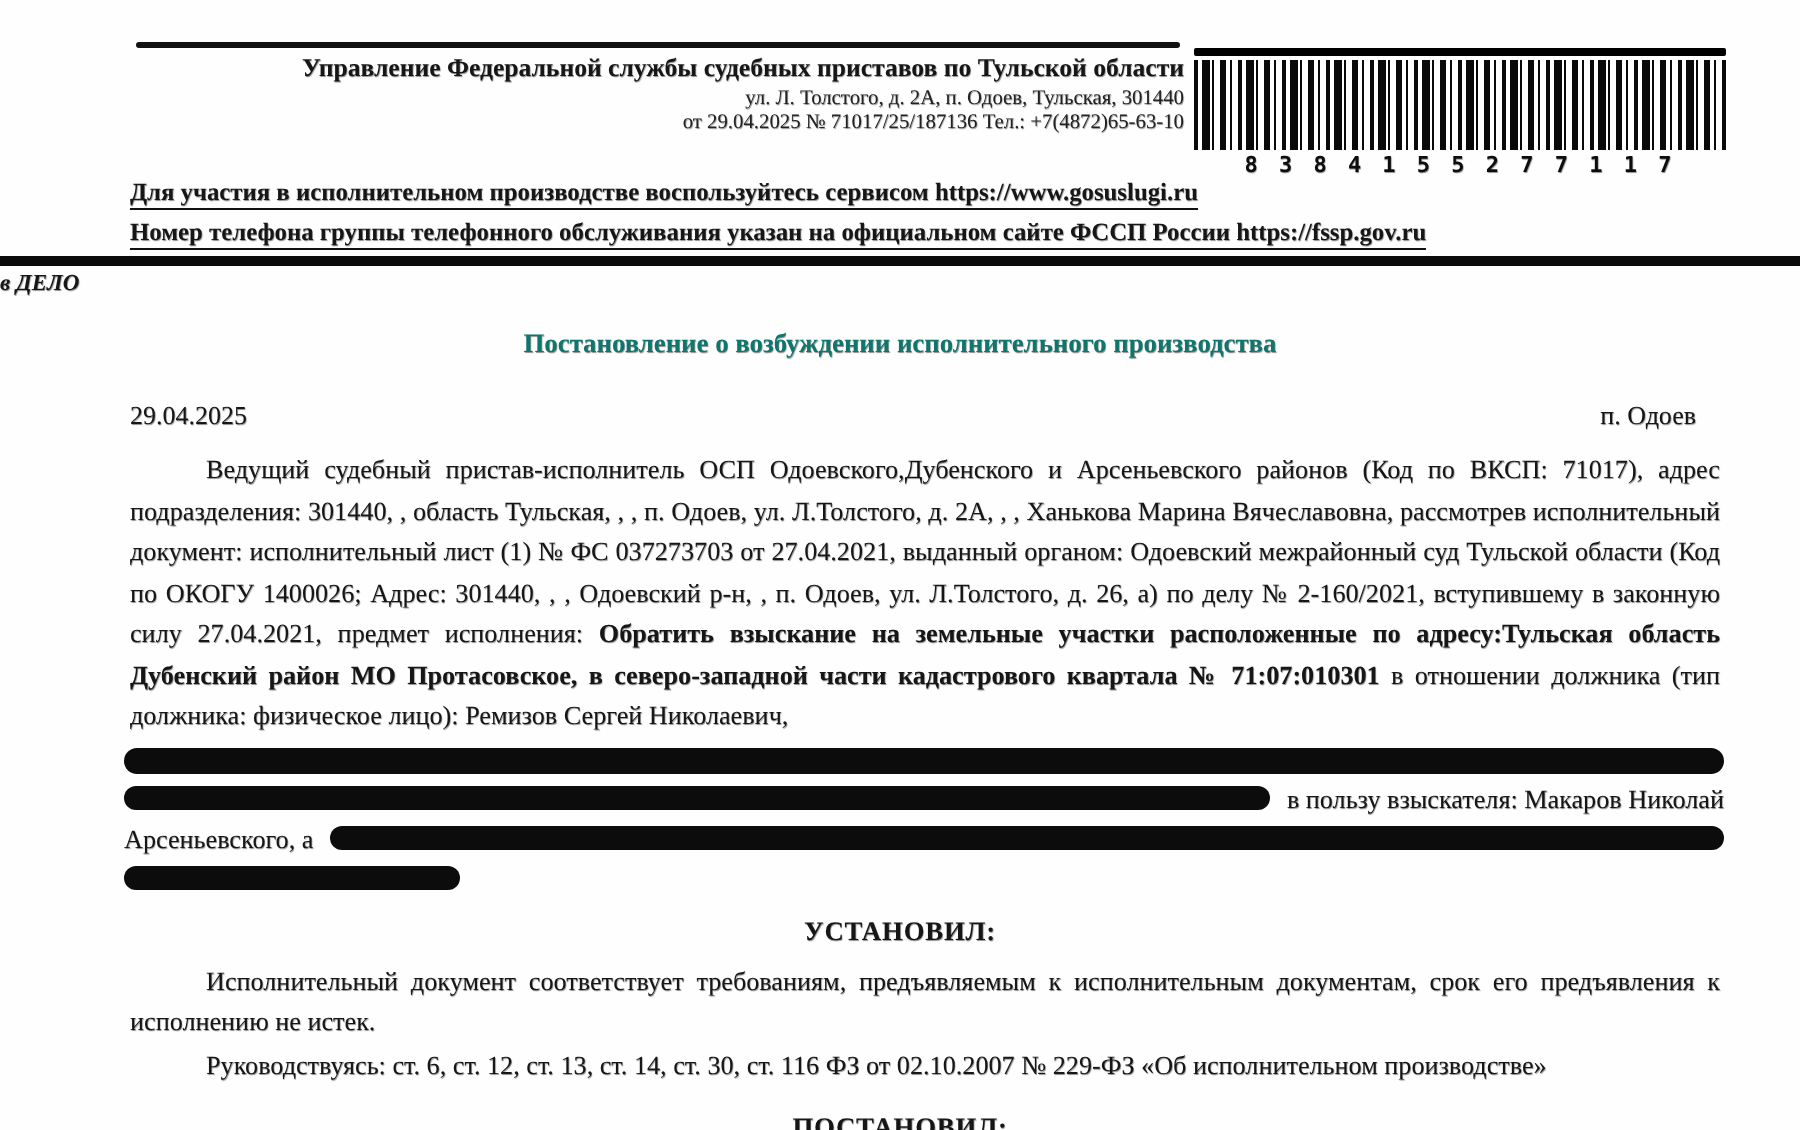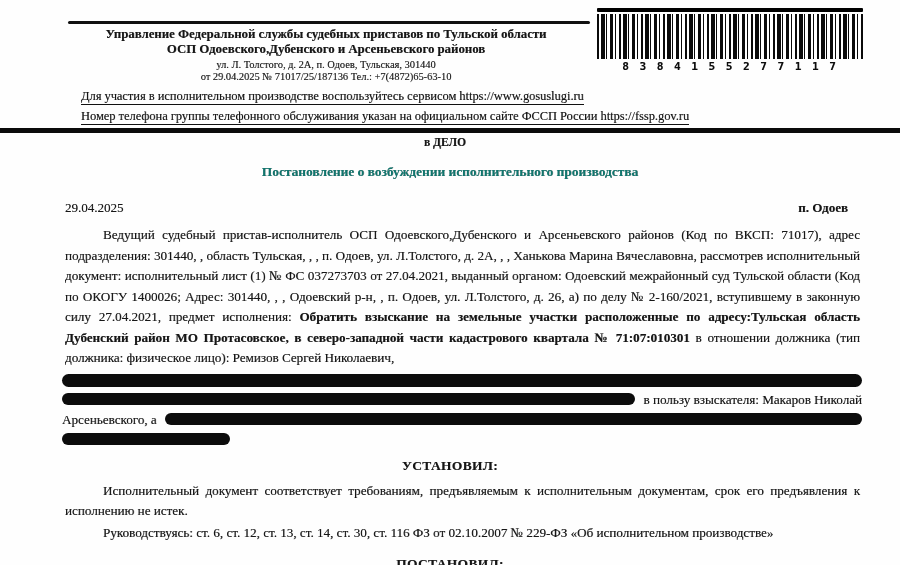--- a/index.html
+++ b/index.html
@@ -13,53 +13,53 @@
     font-family: "Liberation Serif", serif;
     color: #161616;
     text-shadow: 0.35px 0.35px 0.45px rgba(10,10,10,0.45);
     background: #fefefe;
   }
   .flow { position: relative; z-index: 1; }
 
   
   .top { position: relative; height: 84px; }
   .org-rule { position: absolute; left: 68px; top: 21px; width: 522px; height: 3px; background: #111; border-radius: 2px; }
-  .org { position: absolute; left: 60px; top: 27px; width: 532px; text-align: center; }
+  .org { position: absolute; left: 60px; top: 27px; width: 532px; text-align: right; }
   .org-l1, .org-l2 { font-weight: bold; font-size: 12.8px; line-height: 15px; }
   .org-l3, .org-l4 { font-size: 10.4px; line-height: 12px; color: #222; }
   .org-l3 { margin-top: 2px; }
 
-  .barcode { position: absolute; left: 597px; top: 8px; width: 266px; }
+  .barcode { position: absolute; left: 597px; top: 24px; width: 266px; }
   .barcode-cap { height: 4px; background: #000; margin-bottom: 2px; border-radius: 1px; }
   .barcode-bars {
     height: 45px;
     background: repeating-linear-gradient(90deg,
       #0a0a0a 0 2px, #fff 2px 4px,
       #0a0a0a 4px 8px, #fff 8px 9px,
       #0a0a0a 9px 10px, #fff 10px 13px,
       #0a0a0a 13px 16px, #fff 16px 18px,
       #0a0a0a 18px 19px, #fff 19px 22px);
   }
   .barcode-digits {
     font-family: "DejaVu Sans Mono", monospace;
     font-weight: bold; font-size: 11px; line-height: 13px;
     text-align: center; margin-top: 1px; letter-spacing: 2px; color: #0d0d0d;
   }
 
   
   .notices { padding: 2px 40px 0 65px; }
-  .notice { font-size: 12.4px; font-weight: normal; line-height: 20px; white-space: nowrap; margin-left: 16px; }
+  .notice { font-size: 12.4px; font-weight: bold; line-height: 20px; white-space: nowrap; }
   .notice > span { border-bottom: 1.6px solid #111; padding-bottom: 0.5px; }
   .dbl-rule { margin-top: 2px; width: 900px; height: 3px; border-top: 3.5px solid #0b0b0b; border-bottom: 2px solid #0b0b0b; }
-  .case-mark { text-align: center; padding-right: 10px; font-size: 11.5px; font-weight: bold; margin-top: 3px; }
+  .case-mark { text-align: left; padding-right: 10px; font-size: 11.5px; font-weight: bold; margin-top: 3px; font-style: italic; }
 
   
   .title { text-align: center; font-weight: bold; font-size: 13.4px; margin-top: 16px; color: #0f766e; }
   .meta { display: flex; justify-content: space-between; padding: 0 52px 0 65px; margin-top: 20px; font-size: 13px; }
-  .meta-place { font-weight: bold; }
+  .meta-place { font-weight: normal; }
 
   
   .body-text { padding: 0 40px 0 65px; font-size: 13.1px; line-height: 20.5px; text-align: justify; }
   .p1 { margin-top: 9px; text-indent: 38px; }
   .b { font-weight: bold; }
 
   .redactions { padding: 0 38px 0 62px; }
   .bar { background: #0c0c0c; border-radius: 7px; height: 12px; }
   .bar-full { margin-top: 5px; height: 13px; }
   .r-row { display: flex; align-items: center; gap: 8px; margin-top: 5px; font-size: 13.1px; line-height: 15px; }
@@ -85,21 +85,20 @@
 
 <div class="doc">
 
 
   <div class="flow">
 
     <div class="top">
       <div class="org-rule"></div>
       <div class="org">
         <div class="org-l1">Управление Федеральной службы судебных приставов по Тульской области</div>
-        <div class="org-l2">ОСП Одоевского,Дубенского и Арсеньевского районов</div>
         <div class="org-l3">ул. Л. Толстого, д. 2А, п. Одоев, Тульская, 301440</div>
         <div class="org-l4">от 29.04.2025 № 71017/25/187136 Тел.: +7(4872)65-63-10</div>
       </div>
       <div class="barcode">
         <div class="barcode-cap"></div>
         <div class="barcode-bars"></div>
         <div class="barcode-digits">8 3 8 4 1 5 5 2 7 7 1 1 7</div>
       </div>
     </div>
 

